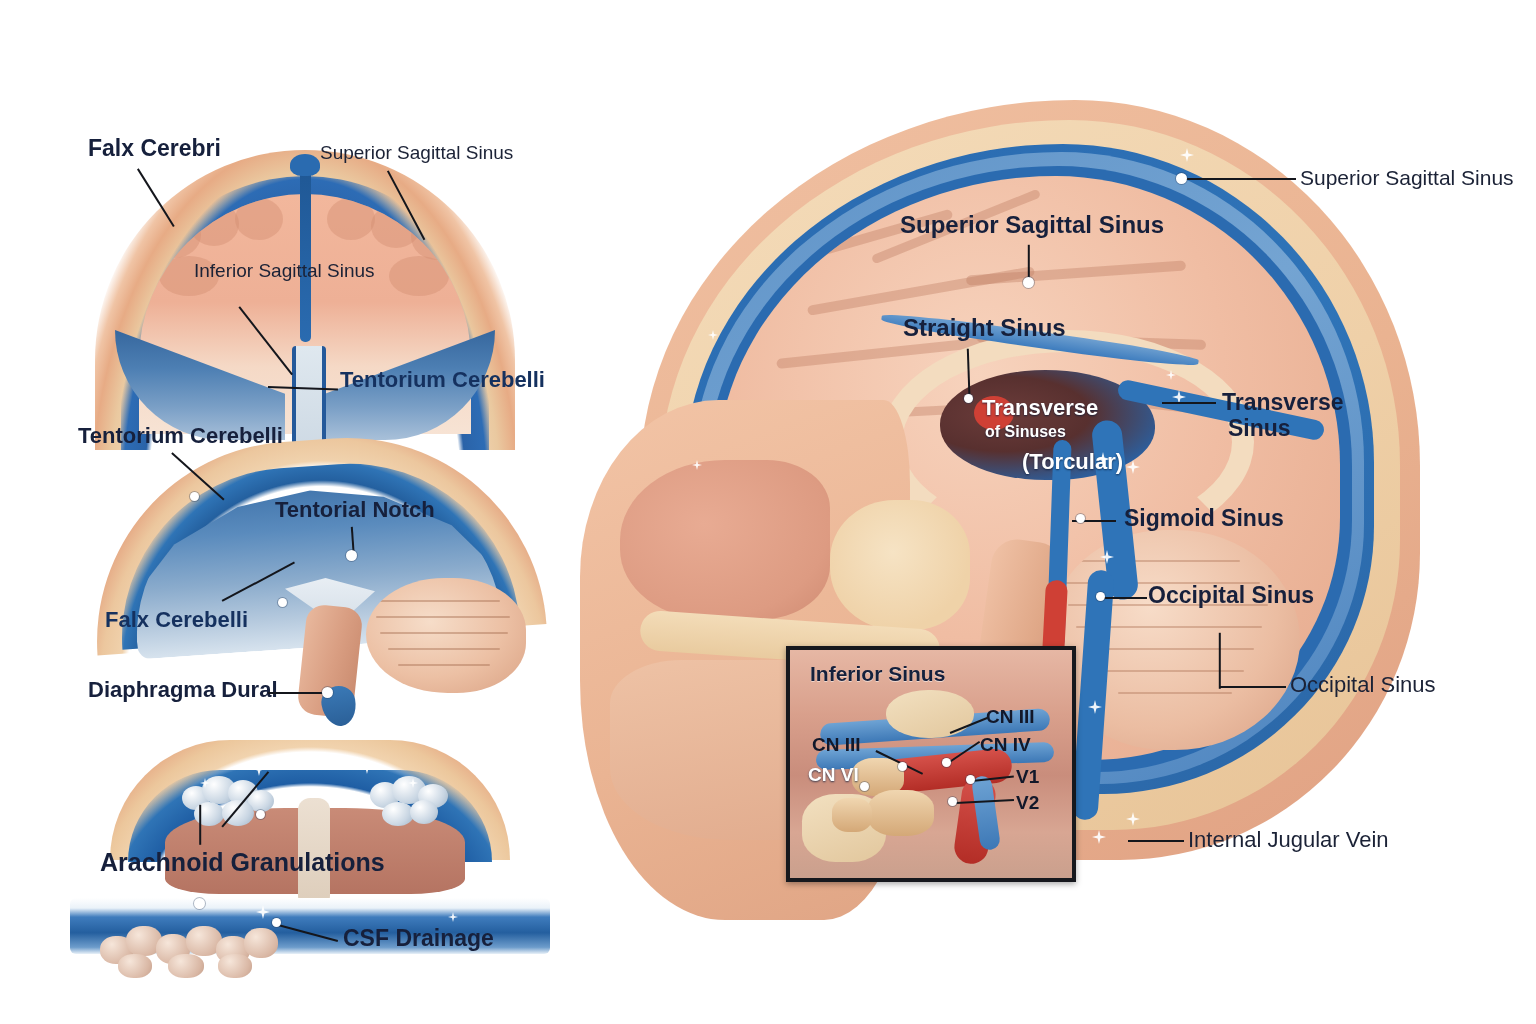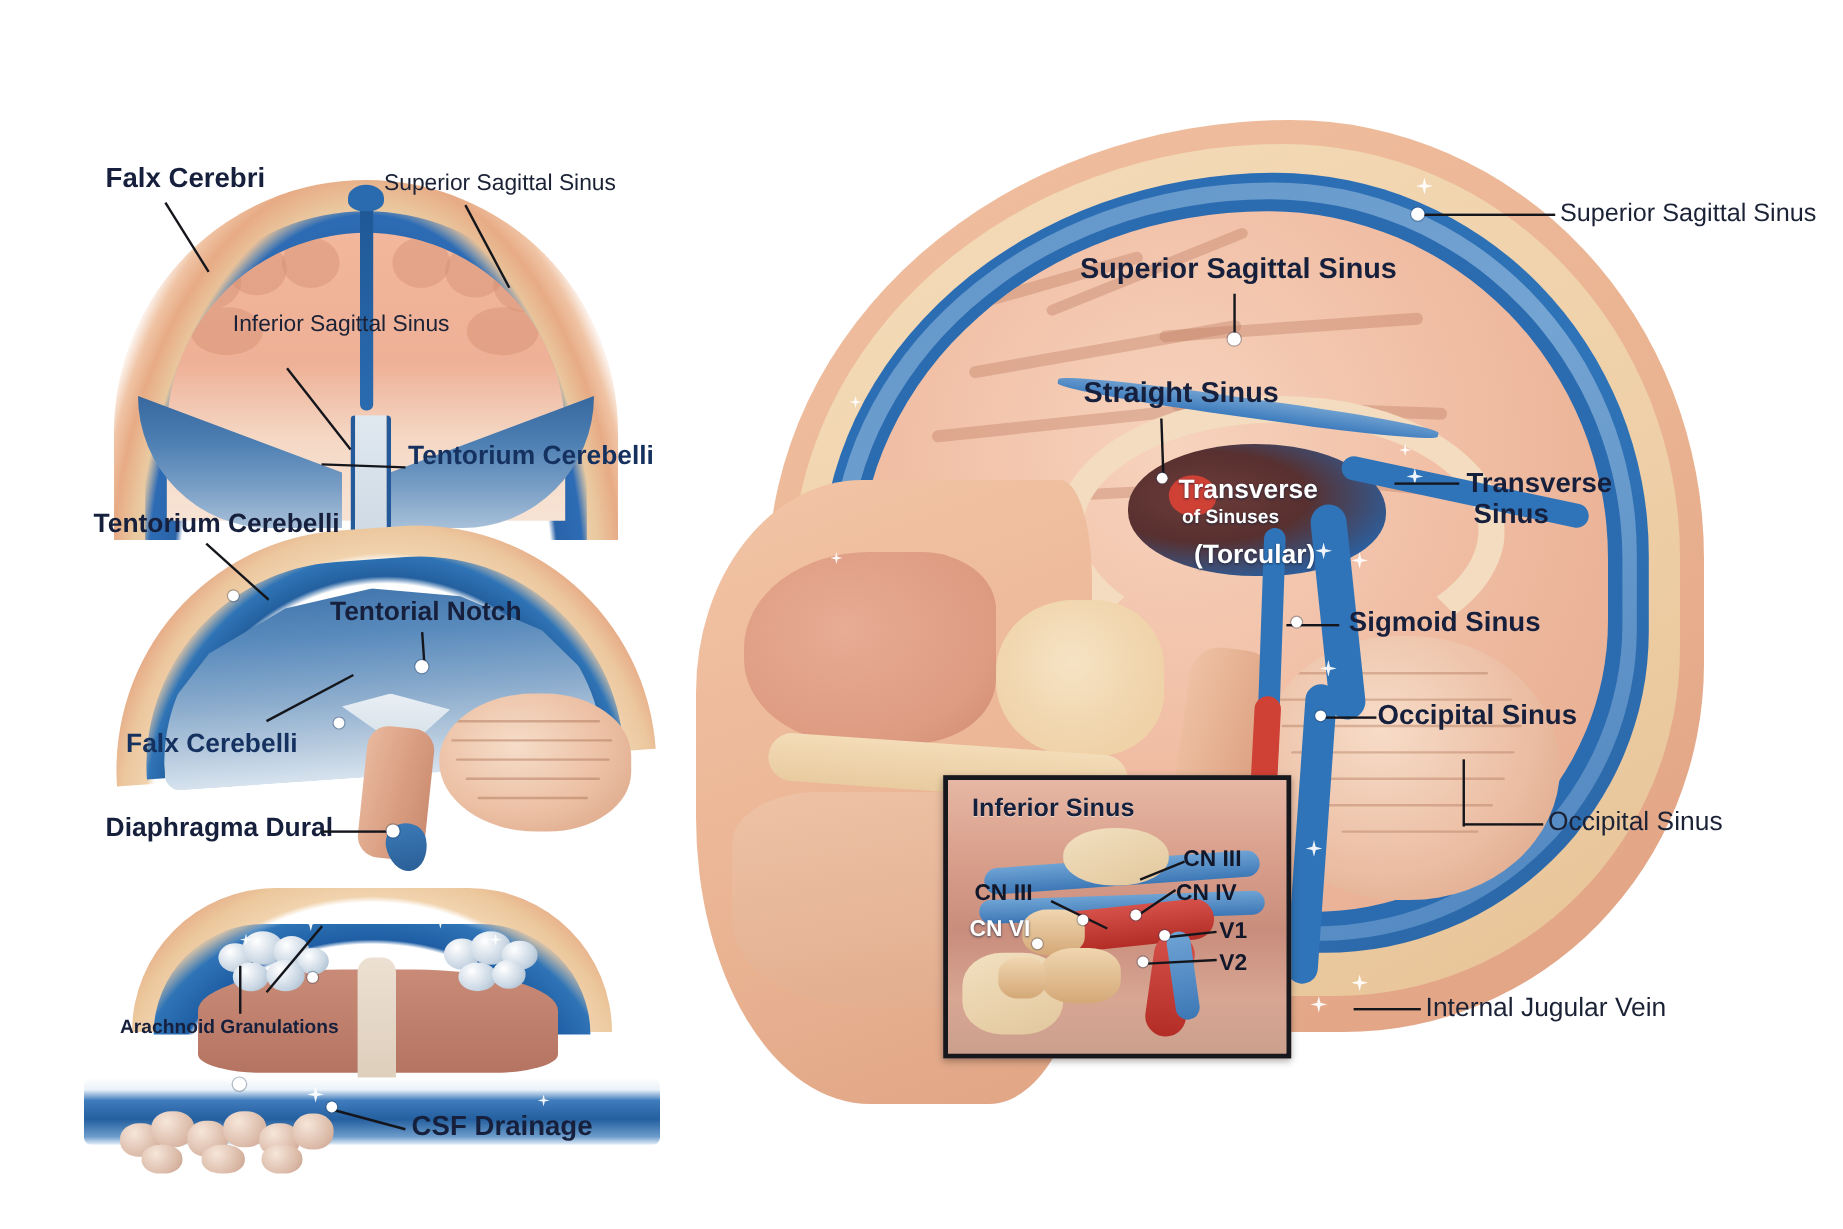--- a/index.html
+++ b/index.html
@@ -377,21 +377,21 @@
     </div>
   </div>
 
   <div class="spark s" style="left:200px;top:778px;"></div>
   <div class="spark" style="left:252px;top:762px;"></div>
   <div class="spark" style="left:360px;top:760px;"></div>
   <div class="spark s" style="left:408px;top:778px;"></div>
   <div class="spark" style="left:256px;top:905px;"></div>
   <div class="spark s" style="left:448px;top:912px;"></div>
 
-  <div class="lbl b" style="left:100px;top:848px;font-size:16px;">Arachnoid Granulations</div>
+  <div class="lbl b" style="left:100px;top:848px;font-size:25px;">Arachnoid Granulations</div>
   <div class="leader" style="left:200px;top:844px;width:40px;transform:rotate(-90deg);"></div>
   <div class="dot" style="left:194px;top:898px;"></div>
   <div class="leader" style="left:222px;top:826px;width:72px;transform:rotate(-50deg);"></div>
   <div class="dot sm" style="left:256px;top:810px;"></div>
 
   <div class="lbl b" style="left:343px;top:926px;font-size:23px;">CSF Drainage</div>
   <div class="leader" style="left:278px;top:924px;width:62px;transform:rotate(15deg);"></div>
   <div class="dot sm" style="left:272px;top:918px;"></div>
 
   <div class="panel" id="head">
@@ -453,21 +453,21 @@
   <div class="lbl b" style="left:900px;top:212px;font-size:24px;">Superior Sagittal Sinus</div>
   <div class="leader" style="left:1029px;top:244px;width:36px;transform:rotate(90deg);"></div>
   <div class="dot" style="left:1023px;top:277px;"></div>
 
   <div class="lbl b" style="left:903px;top:315px;font-size:24px;">Straight Sinus</div>
   <div class="leader" style="left:968px;top:348px;width:50px;transform:rotate(88deg);"></div>
   <div class="dot sm" style="left:964px;top:394px;"></div>
 
   <div class="lbl white" style="left:982px;top:396px;font-size:22px;">Transverse</div>
   <div class="lbl white" style="left:985px;top:423px;font-size:16px;">of Sinuses</div>
-  <div class="lbl white" style="left:995px;top:450px;font-size:22px;">(Torcular)</div>
+  <div class="lbl white" style="left:1022px;top:450px;font-size:22px;">(Torcular)</div>
   <div class="spark" style="left:1096px;top:452px;"></div>
 
   <div class="lbl b" style="left:1222px;top:390px;font-size:23px;">Transverse</div>
   <div class="lbl b" style="left:1228px;top:416px;font-size:23px;">Sinus</div>
   <div class="leader" style="left:1162px;top:402px;width:54px;transform:rotate(0deg);"></div>
   <div class="spark s" style="left:1166px;top:370px;"></div>
 
   <div class="lbl b" style="left:1124px;top:506px;font-size:23px;">Sigmoid  Sinus</div>
   <div class="leader" style="left:1072px;top:520px;width:44px;transform:rotate(0deg);"></div>
   <div class="dot sm" style="left:1076px;top:514px;"></div>

